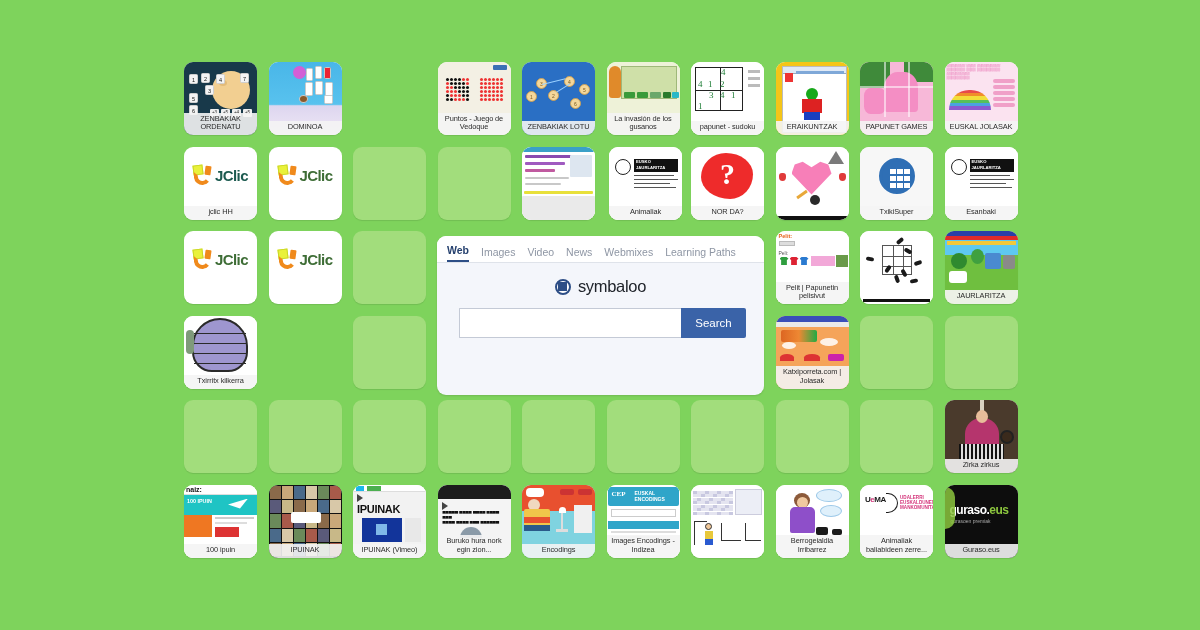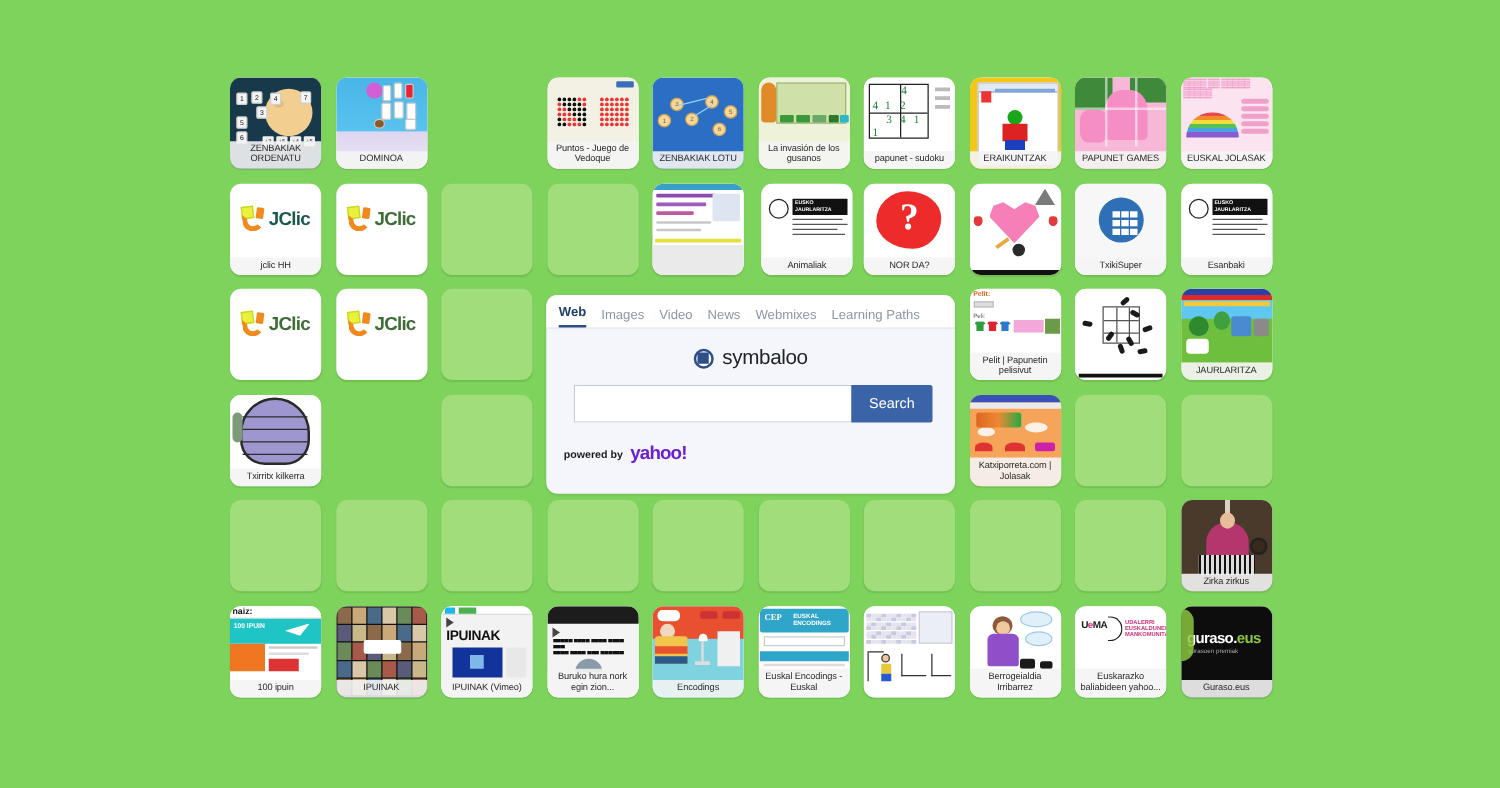--- a/index.html
+++ b/index.html
@@ -901,21 +901,21 @@
       <div class="thumb">
         <div class="ee-bg"></div>
         <div class="ee-blue"></div>
         <div style="position:absolute;left:5px;top:5px;font-size:7px;font-weight:bold;color:#fff;font-family:'Liberation Serif',serif">CEP</div>
         <div style="position:absolute;left:28px;top:5px;font-size:5px;color:#fff;font-weight:bold;line-height:6px">EUSKAL<br>ENCODINGS</div>
         <div class="ee-in"></div>
         <div class="ee-blue2"></div>
         <div style="position:absolute;left:4px;top:46px;right:4px;height:2px;background:#ddd"></div>
         <div style="position:absolute;left:4px;top:51px;right:20px;height:2px;background:#ddd"></div>
       </div>
-      <div class="cap">Euskal Encodings - Euskal</div>
+      <div class="cap">Images Encodings - Indizea</div>
     </div>
     <div class="tile content" style="left: 691px; top: 484.5px;">
       <div class="thumb">
         <div class="sp-bg"></div>
         <div class="sp-cells" id="spc">
           <i style="background: rgb(200, 200, 224);"></i>
           <i style="background: rgb(228, 228, 240);"></i>
           <i style="background: rgb(228, 228, 240);"></i>
           <i style="background: rgb(200, 200, 224);"></i>
           <i style="background: rgb(228, 228, 240);"></i>
@@ -1009,21 +1009,21 @@
       </div>
       <div class="cap">Berrogeialdia Irribarrez</div>
     </div>
     <div class="tile content" style="left: 860px; top: 484.5px;">
       <div class="thumb">
         <div class="ue-bg"></div>
         <div class="ue-mark">U<span style="color:#d4337a">e</span>MA</div>
         <div class="ue-arc"></div>
         <div class="ue-t">UDALERRI<br>EUSKALDUNEN<br>MANKOMUNITATEA</div>
       </div>
-      <div class="cap">Euskarazko baliabideen yahoo...</div>
+      <div class="cap">Animaliak baliabideen zerre...</div>
     </div>
     <div class="tile content" style="left: 944.5px; top: 484.5px;">
       <div class="thumb">
         <div class="gu-bg"></div>
         <div class="gu-t">guraso.<b>eus</b></div>
         <div class="gu-s">gurasoen premiak</div>
         <div style="position:absolute;left:0;top:2px;width:10px;height:42px;background:#8cc63e;border-radius:0 22px 22px 0;opacity:.85"></div>
       </div>
       <div class="cap">Guraso.eus</div>
     </div>
@@ -1039,18 +1039,14 @@
     <div class="sw-brand">
       <span class="sw-logo">
           <i></i>
         </span>
       <span class="sw-brand-text">symbaloo</span>
     </div>
     <div class="sw-form">
       <input class="sw-input" type="text" value="" style="">
       <button class="sw-submit">Search</button>
     </div>
-    <div class="sw-powered">
-      <span>powered by</span>
-      <span class="sw-yahoo">yahoo!</span>
-    </div>
   </div>
 </div>
 
 </body></html>

